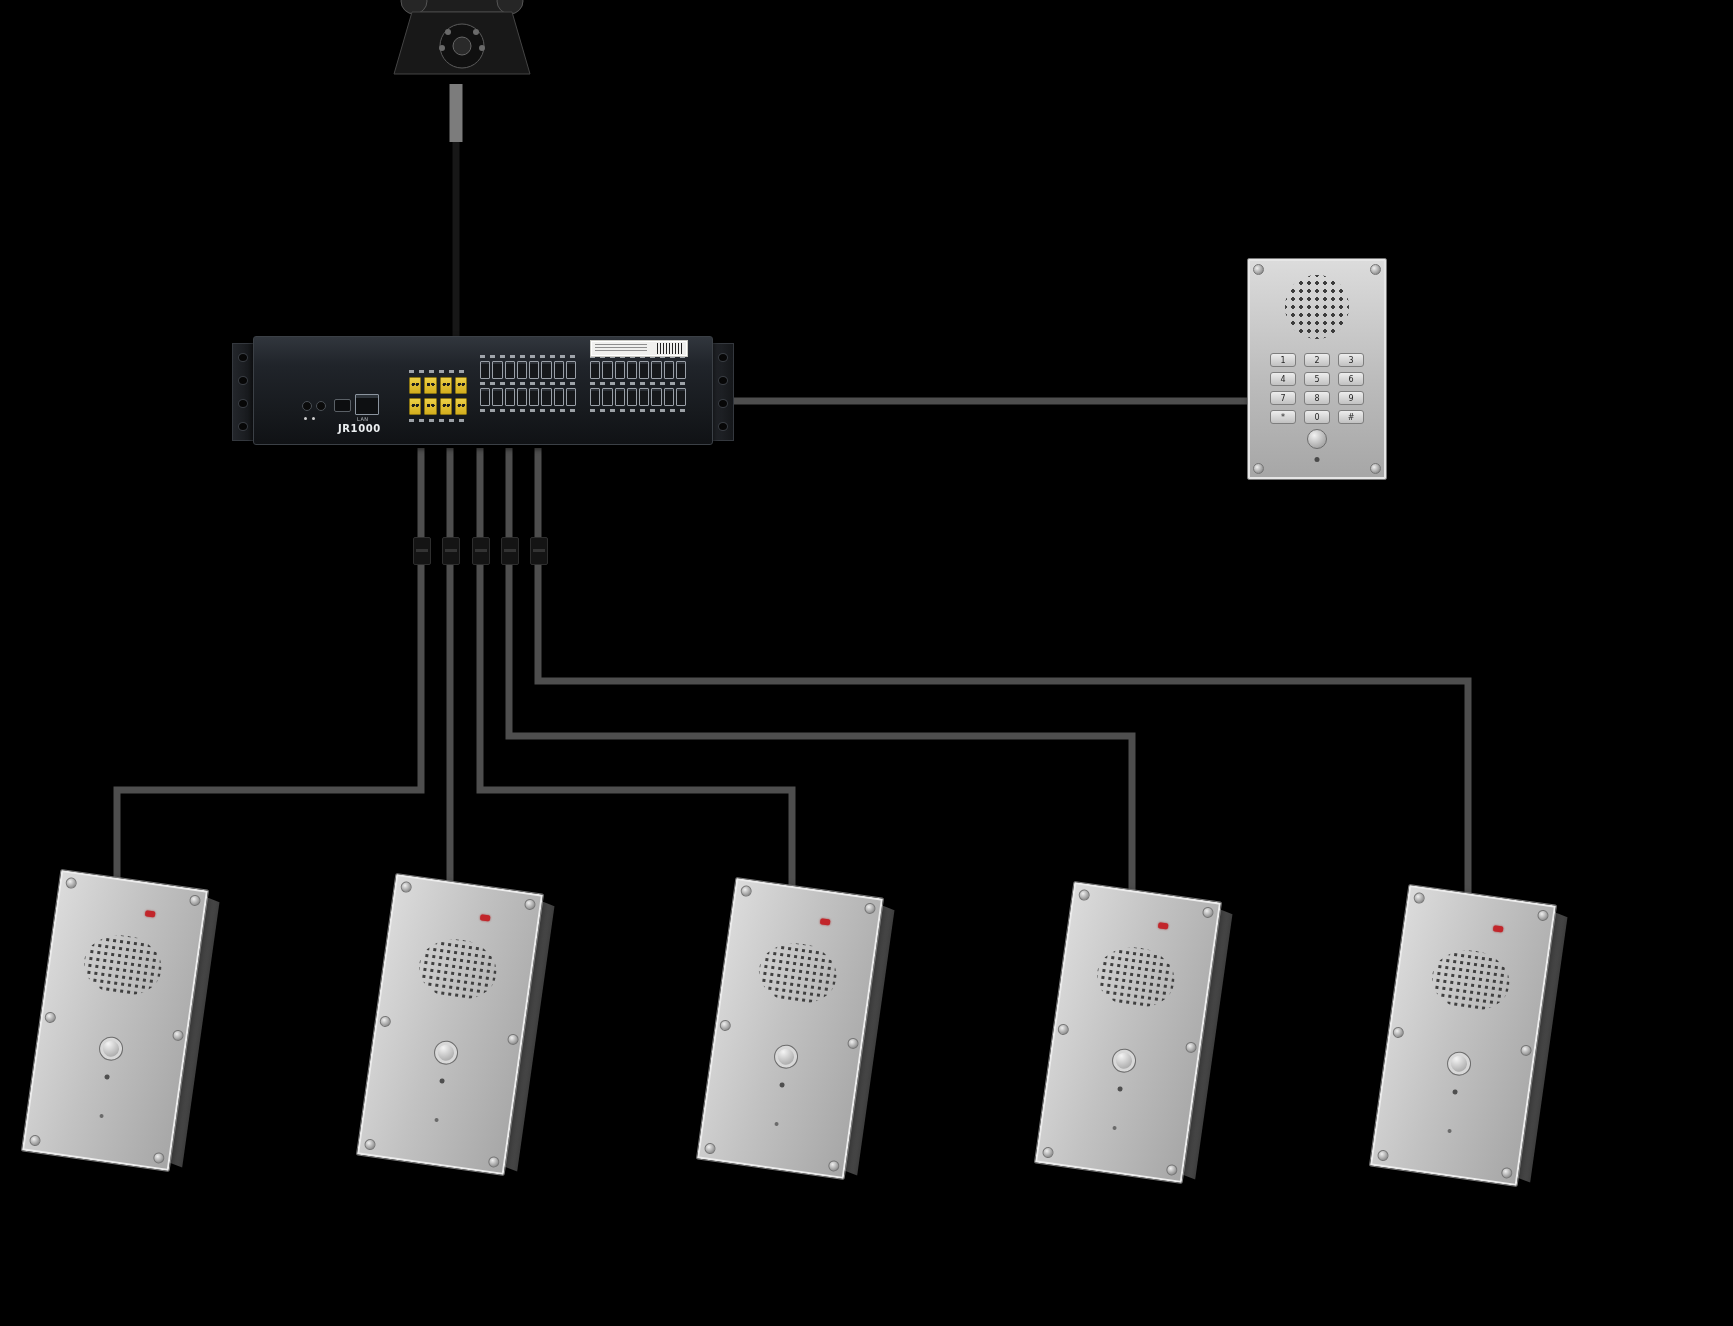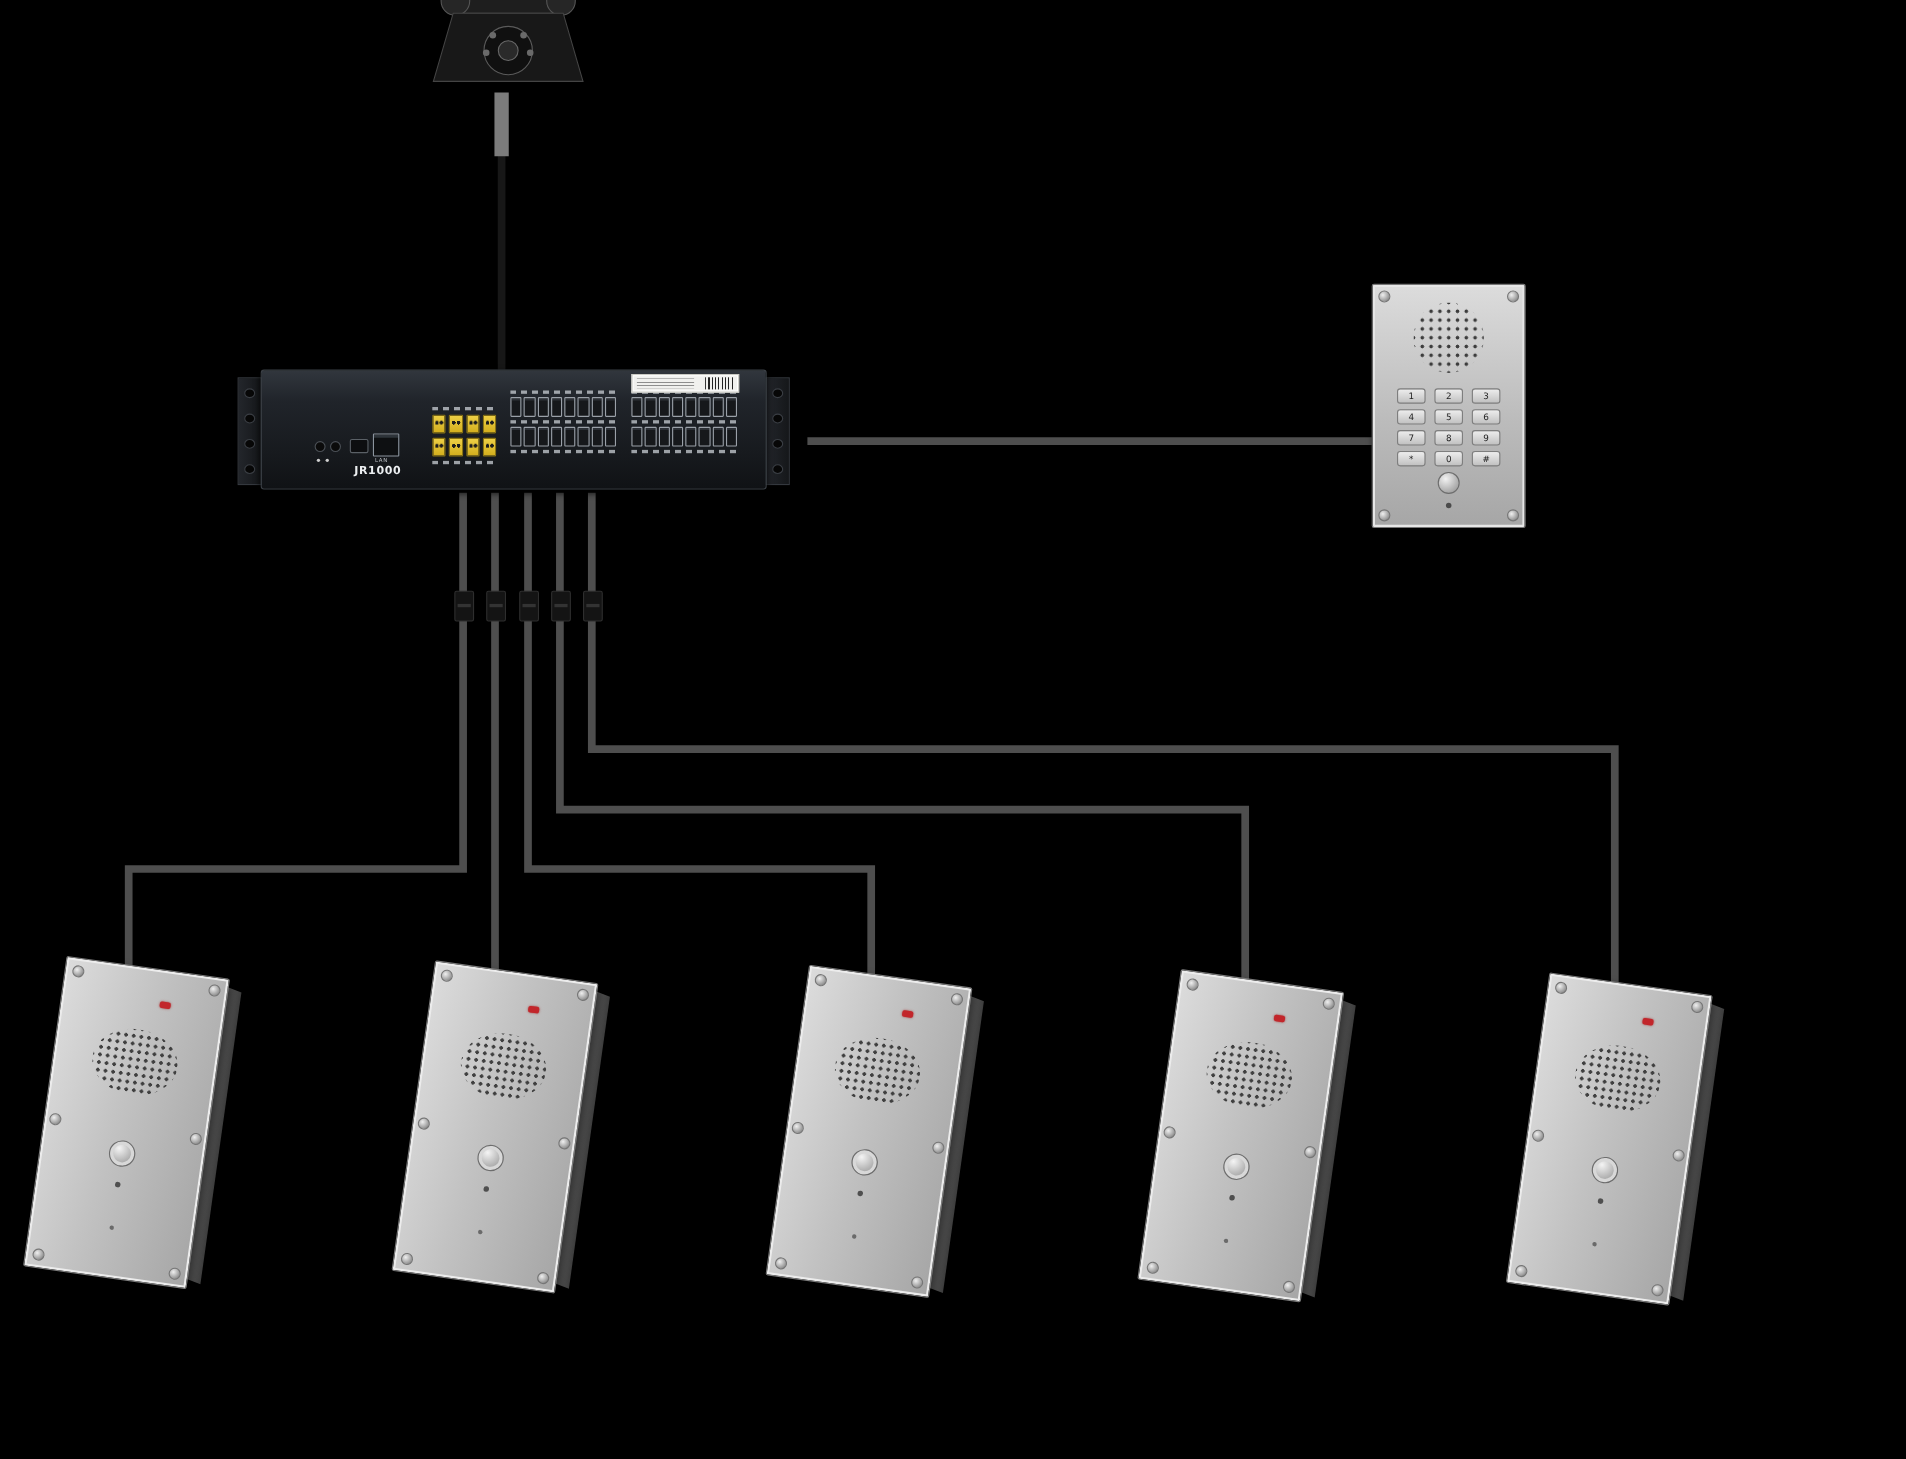--- a/index.html
+++ b/index.html
@@ -10,21 +10,21 @@
   svg.lines path{fill:none;stroke:var(--line,#4e4e4e);stroke-width:7;}
   svg.lines path.stub{stroke:#7c7c7c;stroke-width:13;}
   svg.lines path.ghost{stroke:#171717;}
   
   .coupler{position:absolute;width:16px;height:26px;background:#141414;border:1px solid #2e2e2e;
            border-radius:2px;z-index:2;}
   .coupler::after{content:"";position:absolute;left:2px;right:2px;top:11px;height:3px;background:#333;}
   
   .phone-icon{position:absolute;left:372px;top:-12px;width:178px;height:100px;z-index:2;}
   
-  .pbx{position:absolute;left:216px;top:336px;width:502px;height:112px;z-index:3;}
+  .pbx{position:absolute;left:232px;top:336px;width:502px;height:112px;z-index:3;}
   .ear{position:absolute;top:7px;width:22px;height:98px;background:linear-gradient(90deg,#23262b,#15171a);
        border:1px solid #34383e;display:flex;flex-direction:column;justify-content:space-between;
        align-items:center;padding:9px 0;box-sizing:border-box;}
   .ear.left{left:0;} .ear.right{right:0;}
   .hole{width:8px;height:7px;border-radius:50%;background:#070707;border:1px solid #3a3e44;}
   .pbx-body{position:absolute;left:21px;right:21px;top:0;bottom:3px;border-radius:3px;
             background:linear-gradient(180deg,#31363d,#20242a 26%,#171a1e 70%,#101215);
             border:1px solid #3b4046;box-shadow:0 3px 6px rgba(0,0,0,.8);}
   .rbtn{position:absolute;width:8px;height:8px;border-radius:50%;background:#0b0b0b;border:1px solid #4a4f55;}
   .leds{position:absolute;left:50px;top:80px;display:flex;gap:5px;}

